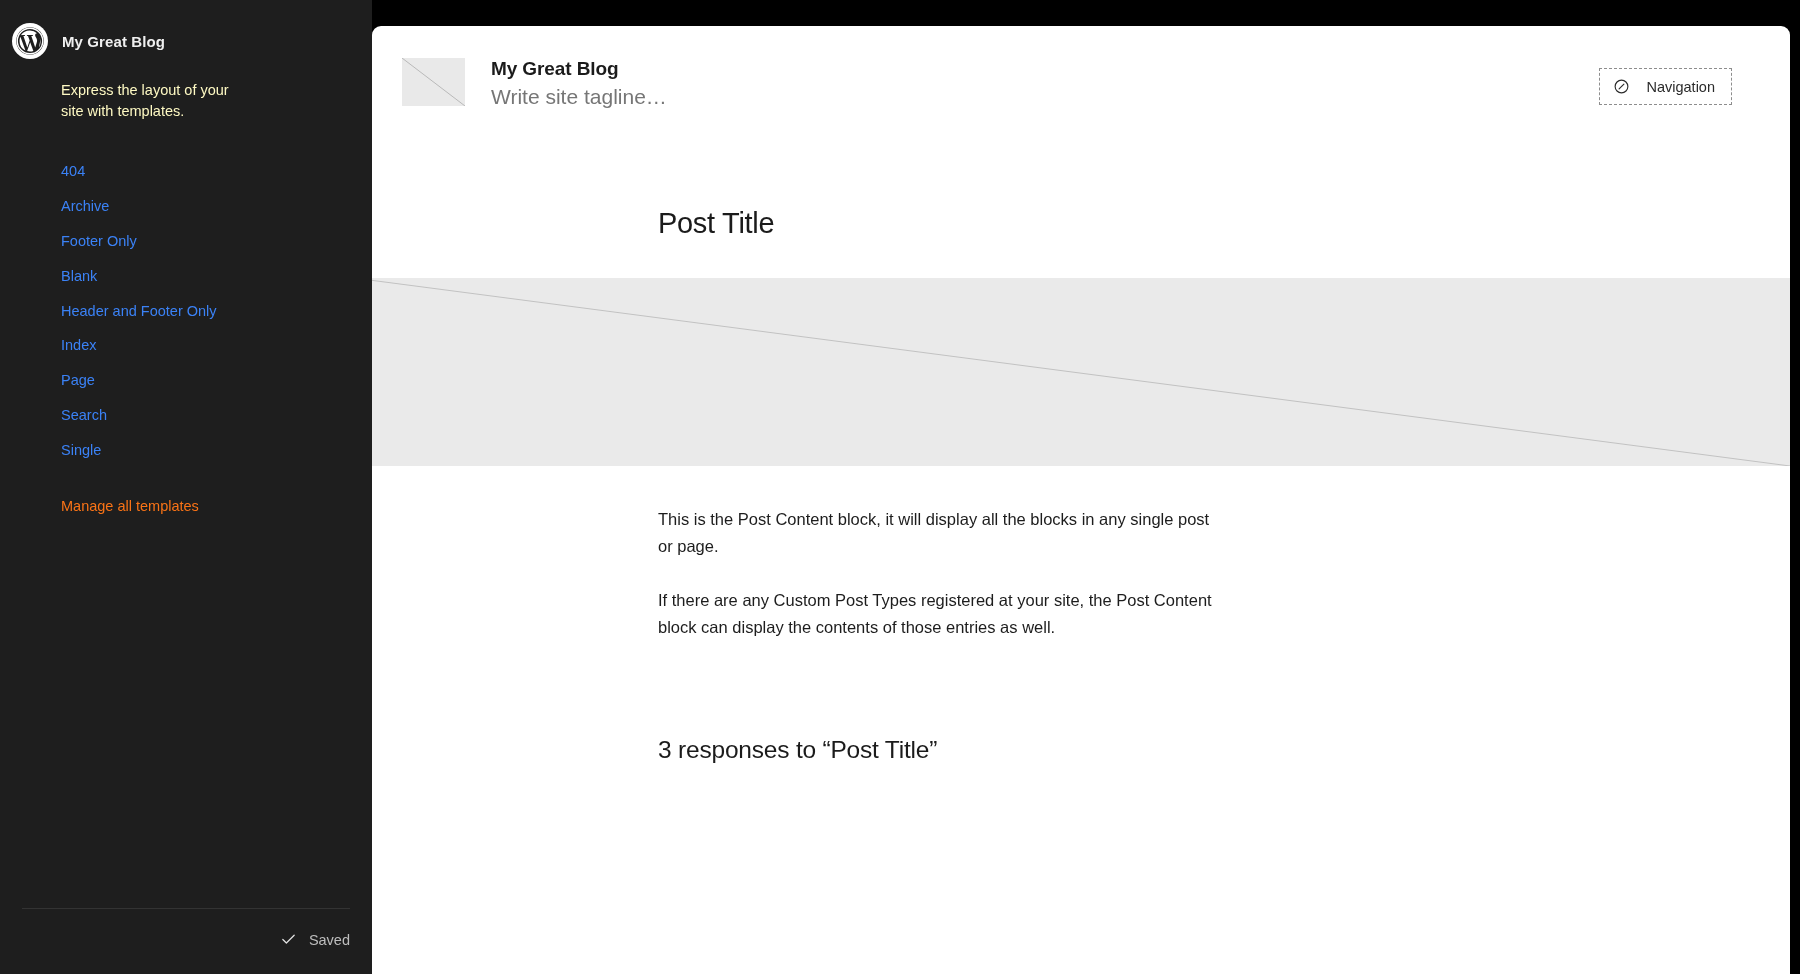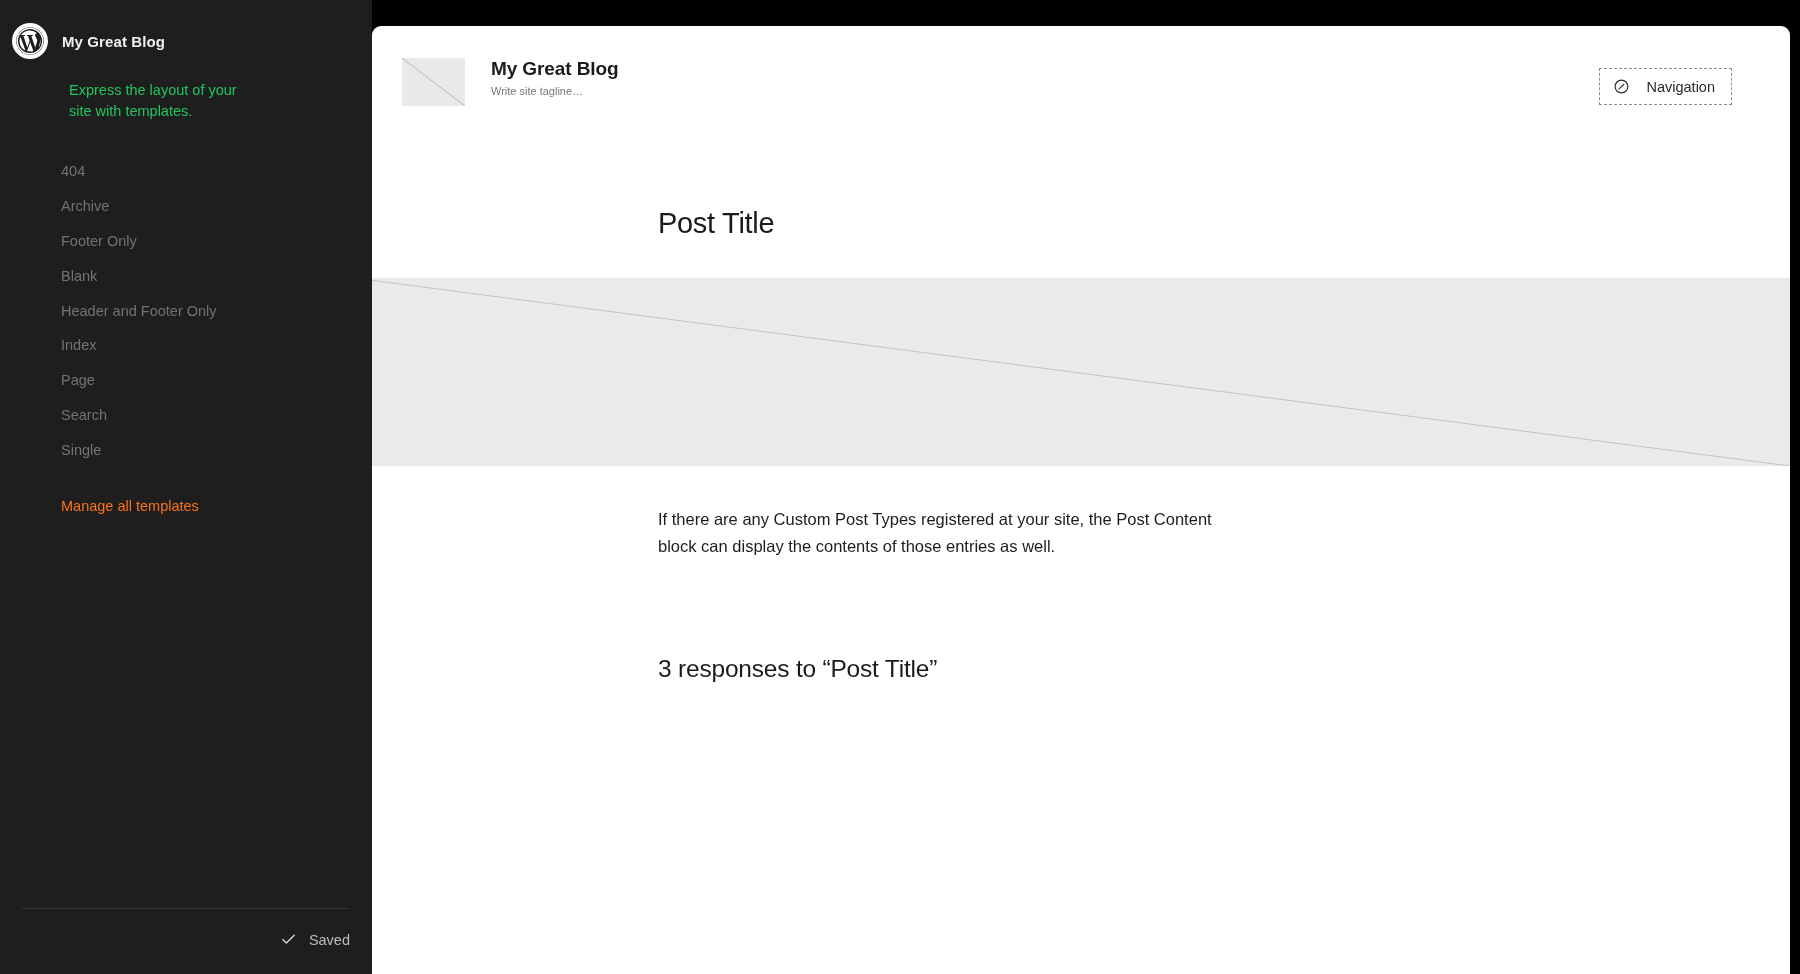--- a/index.html
+++ b/index.html
@@ -48,30 +48,29 @@
     color:#fff; font-size:25px; font-weight:700;
     letter-spacing:-.2px; margin-left:8px; flex:1 1 auto;
   }
   .add-btn {
     width:30px; height:30px; flex:0 0 auto;
     display:flex; align-items:center; justify-content:center;
     color:#e4e4e4; cursor:pointer;
   }
 
   .panel-desc {
-    color:#22c55e; font-size:14.5px; line-height:1.42;
+    color:#fef9c3; font-size:14.5px; line-height:1.42;
     padding:16px 60px 0 61px;
     max-width:300px;
-    margin-left:8px;
   }
 
   .tmpl-list { margin-top:33px; }
   .tmpl-item {
     display:block;
-    color:#737373; font-size:14.5px;
+    color:#3b82f6; font-size:14.5px;
     padding:8px 24px 8px 61px;
     cursor:pointer; text-decoration:none;
     line-height:1.3;
   }
 
   .manage-link {
     display:block;
     color:#f97316; font-size:14.5px;
     padding:8px 24px 8px 61px;
     margin-top:22px; cursor:pointer; text-decoration:none;
@@ -109,21 +108,21 @@
     flex:0 0 auto; margin-top:4px;
     position:relative; overflow:hidden;
   }
   .site-logo-ph svg { position:absolute; inset:0; }
   .site-ident { margin-left:26px; padding-top:3px; flex:1 1 auto; }
   .site-ident .title {
     color:#1b1b1b; font-size:19px; font-weight:700;
     letter-spacing:-.1px; line-height:1.25;
   }
   .site-ident .tagline {
-    color:#767676; font-size:11px; margin-top:4px;
+    color:#767676; font-size:21px; margin-top:4px;
   }
   .nav-button {
     flex:0 0 auto; margin-top:14px;
     display:inline-flex; align-items:center; gap:16px;
     border:1px dashed #8d8d8d;
     padding:9px 16px 9px 13px;
     color:#2b2b2b; font-size:14.5px;
     background:transparent; cursor:pointer;
   }
   .nav-icon { display:flex; align-items:center; color:#2b2b2b; }
@@ -230,20 +229,21 @@
       <div class="post-area">
         <h1 class="post-title">Post Title</h1>
 
         <div class="featured-img">
           <svg width="1436" height="188" viewBox="0 0 1436 188" preserveAspectRatio="none" aria-hidden="true">
             <line x1="0" y1="0" x2="1436" y2="188" stroke="#c2c2c2" stroke-width="1"></line>
           </svg>
         </div>
 
         <div class="post-body">
+          <p>This is the Post Content block, it will display all the blocks in any single post or page.</p>
           <p>If there are any Custom Post Types registered at your site, the Post Content block can display the contents of those entries as well.</p>
         </div>
 
         <h2 class="comments-heading">3 responses to “Post Title”</h2>
       </div>
 
     </div>
   </div>
 </div>
 

